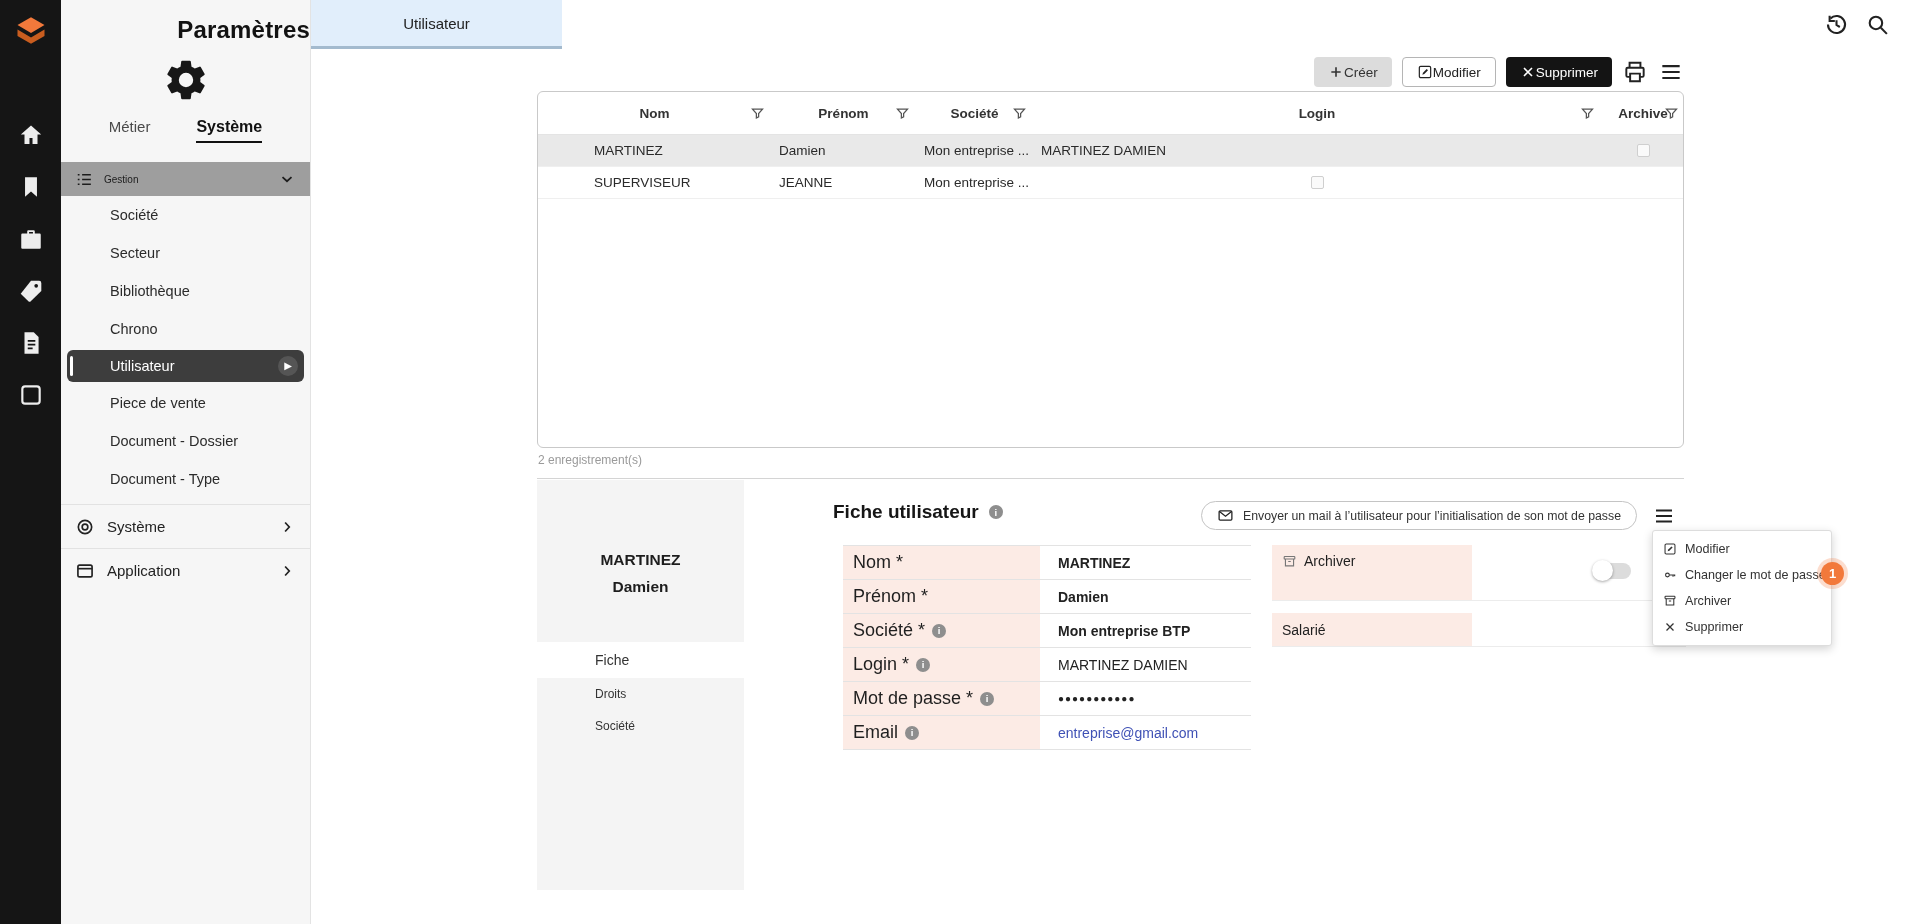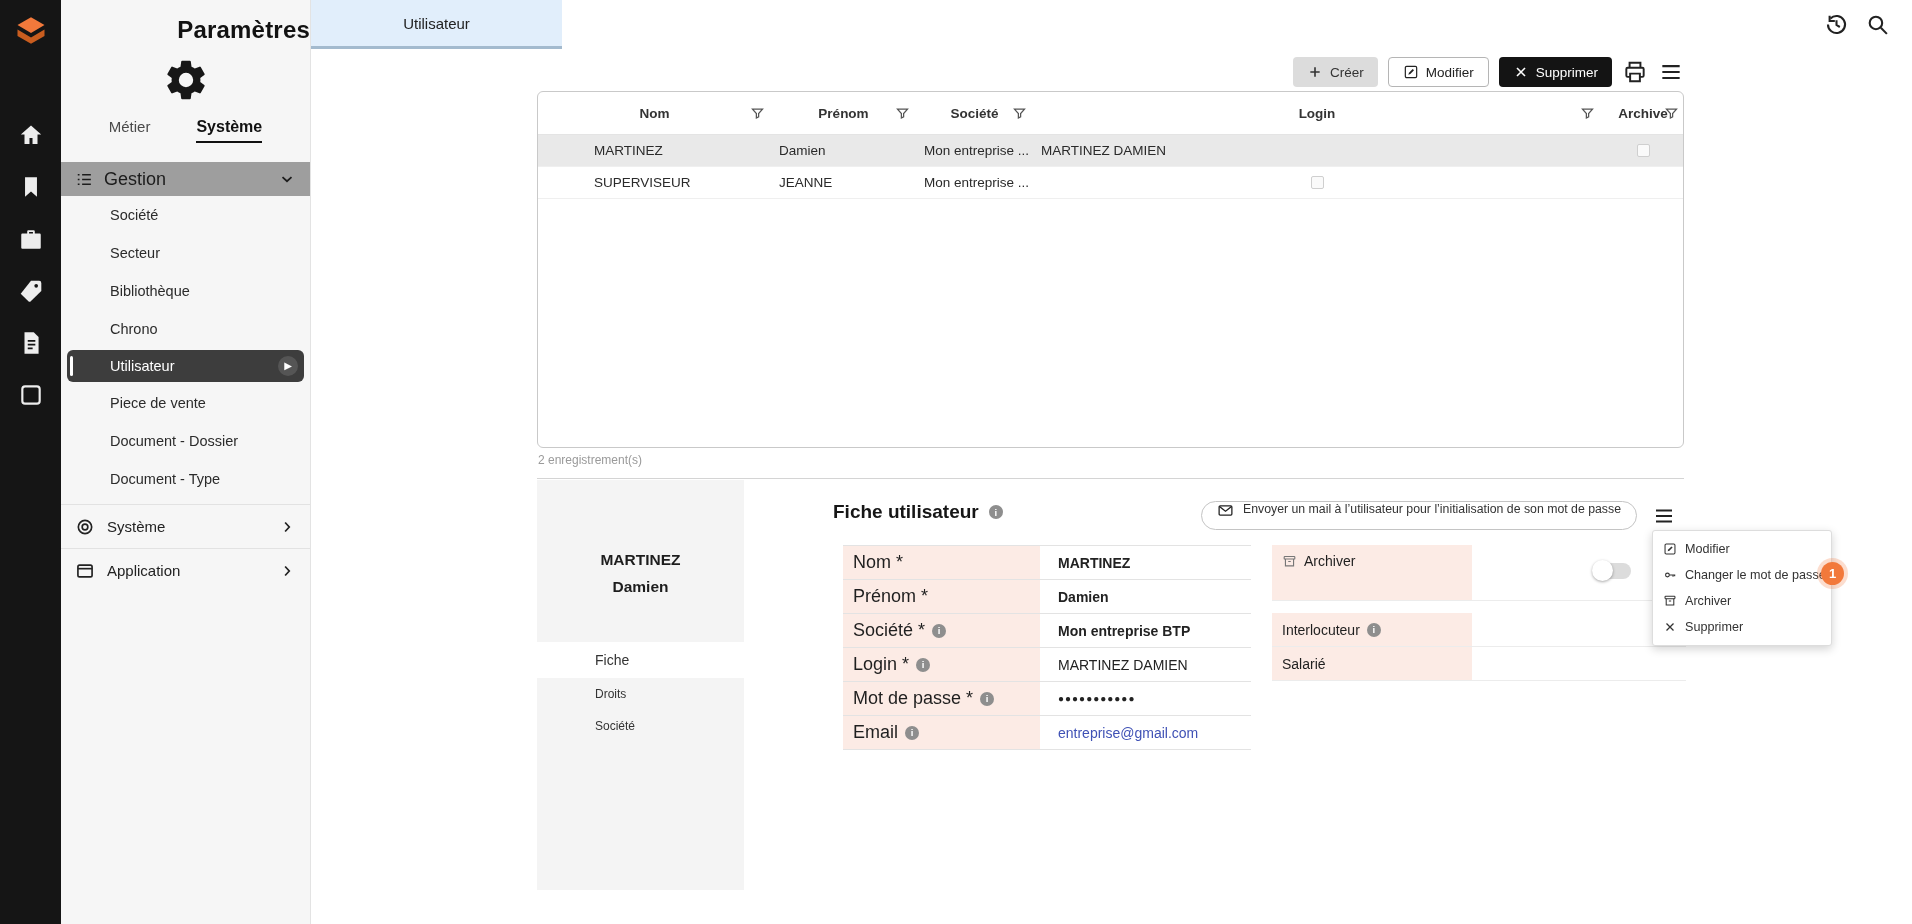--- a/index.html
+++ b/index.html
@@ -17,21 +17,21 @@
   .sidebar { width:250px; background:#f6f6f6; flex:0 0 250px; border-right:1px solid #e3e3e3; position:relative; }
   .sidebar-title { text-align:right; padding-top:16px; font-size:24px; font-weight:bold; color:#121212; letter-spacing:.2px; }
   .sidebar-gear { display:flex; justify-content:center; margin-top:12px; }
   .sidebar-gear svg { width:48px; height:48px; }
   .sidebar-tabs { display:flex; justify-content:center; gap:46px; margin-top:14px; height:32px; align-items:flex-start; }
   .s-tab { font-size:15px; color:#4a4a4a; padding-bottom:5px; cursor:pointer; }
   .s-tab.active { font-weight:bold; color:#111; font-size:16px; border-bottom:2px solid #111; }
 
   .group-header { margin-top:12px; height:34px; background:#9e9e9e; display:flex; align-items:center; padding:0 14px; cursor:pointer; }
   .group-header .gicon { width:19px; height:19px; margin-right:10px; }
-  .group-header .glabel { font-size:18px; color:#1c1c1c; flex:1; }
+  .group-header .glabel { font-size:10px; color:#1c1c1c; flex:1; }
   .chev { width:18px; height:18px; }
 
   .nav-items { list-style:none; }
   .nav-item { height:38px; display:flex; align-items:center; padding-left:49px; font-size:14.5px; color:#2b2b2b; cursor:pointer; }
   .nav-item.selected { background:#3d3d3d; color:#fff; margin:2px 6px; height:32px; border-radius:6px; padding-left:43px; position:relative; display:flex; align-items:center; }
   .nav-item.selected::before { content:""; position:absolute; left:3px; top:6px; bottom:6px; width:3px; background:#fff; border-radius:2px; }
   .nav-item .play { position:absolute; right:6px; width:20px; height:20px; border-radius:50%; background:#555; display:flex; align-items:center; justify-content:center; color:#fff; font-size:10px; line-height:1; }
 
   .group-row { height:44px; display:flex; align-items:center; padding:0 14px; border-top:1px solid #e2e2e2; cursor:pointer; margin-top:6px; }
   .group-row .gicon { width:20px; height:20px; margin-right:12px; }
@@ -42,21 +42,21 @@
   .main { flex:1; display:flex; flex-direction:column; position:relative; }
   .topbar { height:49px; position:relative; background:#fff; flex:0 0 49px; }
   .top-tab { position:absolute; left:0; top:0; width:251px; height:49px; background:#e1eefb; border-bottom:3px solid #a3bace; display:flex; align-items:center; justify-content:center; font-size:15px; color:#222; cursor:pointer; }
   .top-icons { position:absolute; right:22px; top:12px; display:flex; gap:16px; }
   .top-icons .tico { width:25px; height:25px; cursor:pointer; }
 
   .content { position:relative; flex:1; background:#fff; }
 
   
   .toolbar { position:absolute; top:8px; right:228px; display:flex; align-items:center; gap:10px; }
-  .btn { height:30px; display:flex; align-items:center; gap:7px; padding:0 14px; border-radius:4px; font-size:13.5px; cursor:pointer; }
+  .btn { height:30px; display:flex; align-items:center; padding:0 14px; border-radius:4px; font-size:13.5px; cursor:pointer; }
   .btn svg { width:16px; height:16px; }
   .btn-create { background:#dcdcdc; color:#333; }
   .btn-modify { background:#fff; border:1px solid #b5b5b5; color:#222; }
   .btn-delete { background:#141414; color:#fff; }
   .tool-ico { width:26px; height:26px; cursor:pointer; }
 
   
   .grid-table { position:absolute; left:226px; top:42px; width:1147px; height:357px; border:1px solid #c9c9c9; border-radius:6px; background:#fff; overflow:hidden; }
   .t-header { display:grid; grid-template-columns:233px 145px 117px 568px 84px; height:43px; border-bottom:1px solid #e4e4e4; }
   .th { position:relative; display:flex; align-items:center; justify-content:center; font-size:13.5px; font-weight:600; color:#333; }
@@ -73,21 +73,21 @@
 
   
   .detail { position:absolute; left:226px; top:429px; width:1147px; height:446px; border-top:1px solid #d4d4d4; }
   .detail-left { position:absolute; left:0; top:1px; width:207px; height:410px; background:#f4f4f4; }
   .d-name { margin-top:66px; text-align:center; font-weight:bold; font-size:15.5px; color:#1d1d1d; line-height:27px; }
   .d-tabs { margin-top:42px; }
   .d-tab { height:32px; display:flex; align-items:center; padding-left:58px; font-size:12px; color:#333; cursor:pointer; }
   .d-tab.active { background:#fff; font-size:14px; height:36px; }
 
   .fiche-title { position:absolute; left:296px; top:22px; display:flex; align-items:center; gap:10px; font-size:19px; font-weight:bold; color:#161616; }
-  .mail-btn { position:absolute; right:47px; top:22px; height:29px; border:1px solid #c4c4c4; border-radius:15px; background:#fff; display:flex; align-items:flex-start; gap:9px; padding:0 15px; font-size:12.3px; color:#333; white-space:nowrap; cursor:pointer; }
+  .mail-btn { position:absolute; right:47px; top:22px; height:29px; border:1px solid #c4c4c4; border-radius:15px; background:#fff; display:flex; align-items:center; gap:9px; padding:0 15px; font-size:12.3px; color:#333; white-space:nowrap; cursor:pointer; }
   .mail-btn svg { width:17px; height:17px; }
   .detail-menu-ico { position:absolute; right:8px; top:25px; width:24px; height:24px; cursor:pointer; }
 
   .info-ico { width:14px; height:14px; border-radius:50%; background:#8e8e8e; color:#fff; display:inline-flex; align-items:center; justify-content:center; font-size:9.5px; font-weight:bold; font-style:normal; flex:0 0 14px; }
   .info-ico::after { content:"i"; }
 
   .form-left { position:absolute; left:306px; top:66px; width:408px; border-top:1px solid #e3e3e3; }
   .f-row { display:grid; grid-template-columns:197px 211px; height:34px; border-bottom:1px solid #e3e3e3; }
   .f-label { background:#fcebe5; display:flex; align-items:center; gap:7px; padding-left:10px; font-size:18px; color:#1f1f1f; }
   .f-value { display:flex; align-items:center; padding-left:18px; font-size:14px; color:#222; }
@@ -422,27 +422,20 @@
               <span>Archiver</span>
             </div>
             <div class="fr-value">
               <span class="toggle">
                   <span class="knob"></span>
                 </span>
             </div>
           </div>
           <div class="fr-row std">
             <div class="fr-label">
-                <span>Interlocuteur</span>
-                <i class="info-ico"></i>
-              </div>
-            <div class="fr-value"></div>
-          </div>
-          <div class="fr-row std">
-            <div class="fr-label">
                 <span>Salarié</span>
               </div>
             <div class="fr-value"></div>
           </div>
         </div>
       </section>
 
       <div class="context-menu">
         <div class="cm-item">
           <svg viewBox="0 0 24 24" fill="none" stroke="#333" stroke-width="1.8">

